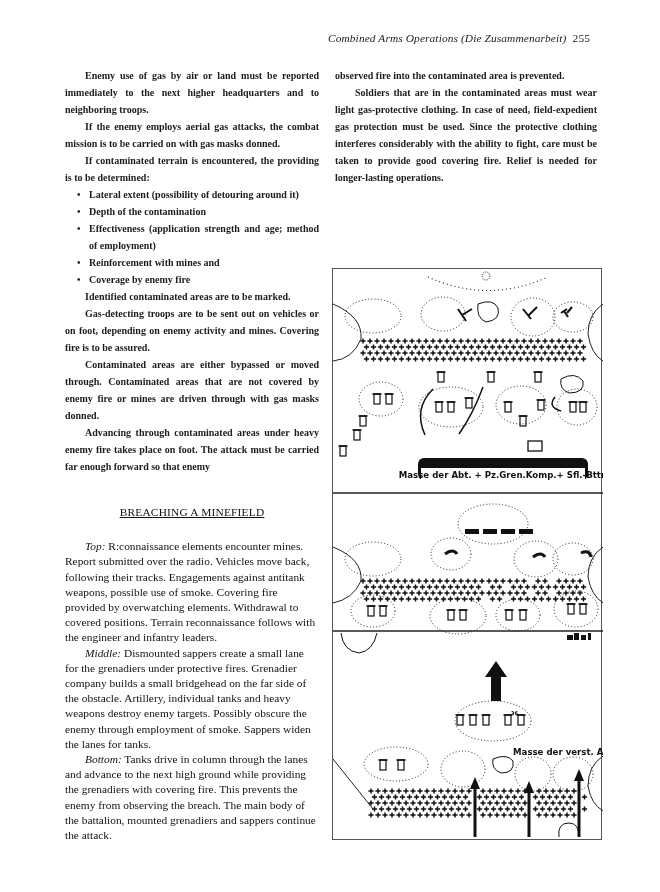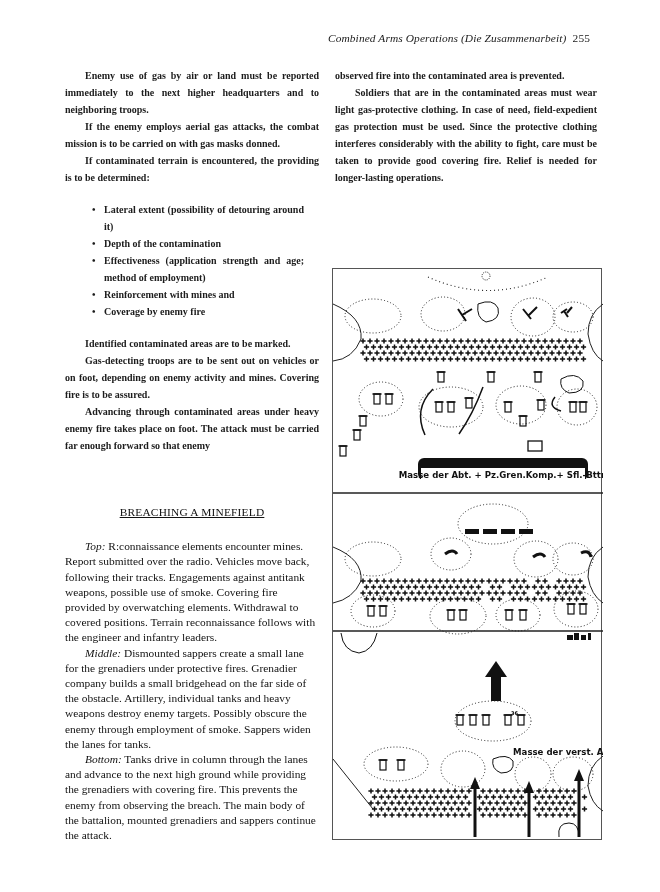--- a/index.html
+++ b/index.html
@@ -5,21 +5,21 @@
   html, body { margin:0; padding:0; background:#ffffff; }
   body { width:660px; height:892px; position:relative; overflow:hidden; color:#1a1a1a; }
   .serif { font-family: "Liberation Serif", "DejaVu Serif", serif; }
   #running-head { position:absolute; top:32px; left:328px; width:262px; font-size:11.4px; font-style:italic; letter-spacing:0.1px; }
   #running-head .pg { position:absolute; right:0; top:0; font-style:normal; }
   .col { position:absolute; font-size:10px; line-height:17px; text-align:justify; color:#1c1c1c;font-weight:bold; }
   #col-left { left:65px; top:67px; width:254px; }
   #col-right-text { left:335px; top:67px; width:262px; }
   .col p { margin:0; text-indent:20px; }
   .col p.noind { text-indent:0; }
-  .col ul { list-style:none; margin:15px; padding:0 0 0 12px; }
+  .col ul { list-style:none; margin:0; padding:0 0 0 12px; }
   .col ul li { position:relative; padding-left:12px; }
   .col ul li::before { content:"\2022"; position:absolute; left:0; top:0; }
   #caption-block { position:absolute; left:65px; top:505px; width:254px; font-size:11.4px; line-height:15.2px; color:#111; }
   #caption-block h2 { font-size:11.4px; font-weight:normal; text-align:center; margin:0 0 19px 0; letter-spacing:0.2px;text-decoration:underline; }
   #caption-block p { margin:0; text-indent:20px; }
   #caption-block i { font-style:italic; }
   #figure { position:absolute; left:332px; top:268px; width:270px; height:572px; border:1.2px solid #555; box-sizing:border-box; background:#fff; }
   #figure svg { position:absolute; left:0; top:0; }
   .lbl { font-family:"DejaVu Sans", sans-serif; font-weight:bold; font-size:8.6px; fill:#111; }
 </style>
@@ -37,20 +37,21 @@
   <p>If contaminated terrain is encountered, the providing is to be determined:</p>
   <ul>
     <li>Lateral extent (possibility of detouring around it)</li>
     <li>Depth of the contamination</li>
     <li>Effectiveness (application strength and age; method of employment)</li>
     <li>Reinforcement with mines and</li>
     <li>Coverage by enemy fire</li>
   </ul>
   <p>Identified contaminated areas are to be marked.</p>
   <p>Gas-detecting troops are to be sent out on vehicles or on foot, depending on enemy activity and mines. Covering fire is to be assured.</p>
+  <p>Contaminated areas are either bypassed or moved through. Contaminated areas that are not covered by enemy fire or mines are driven through with gas masks donned.</p>
   <p>Advancing through contaminated areas under heavy enemy fire takes place on foot. The attack must be carried far enough forward so that enemy</p>
 </div>
 
 <div id="col-right-text" class="col serif">
   <p class="noind">observed fire into the contaminated area is prevented.</p>
   <p>Soldiers that are in the contaminated areas must wear light gas-protective clothing. In case of need, field-expedient gas protection must be used. Since the protective clothing interferes considerably with the ability to fight, care must be taken to provide good covering fire. Relief is needed for longer-lasting operations.</p>
 </div>
 
 <div id="caption-block" class="serif">
   <h2>BREACHING A MINEFIELD</h2>

